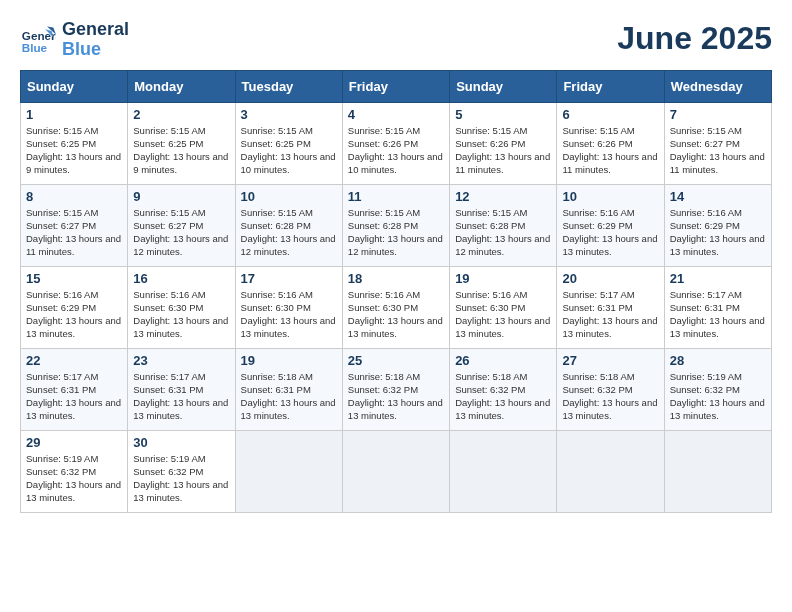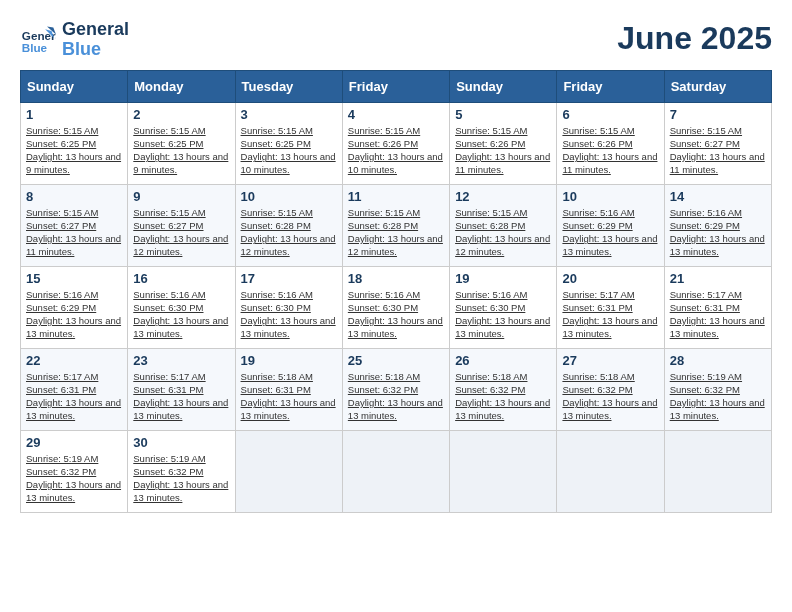--- a/index.html
+++ b/index.html
@@ -75,21 +75,20 @@
       font-size: 13px;
       font-weight: bold;
       color: #1a3a5c;
       display: block;
       margin-bottom: 2px;
     }
     .day-info {
       font-size: 9.5px;
       color: #333;
       line-height: 1.4;
-      text-decoration: underline;
     }
     .empty-cell {
       background: #eef2f7 !important;
     }
     .week-row td {
       height: 82px;
     }
   </style>
 </head>
 <body>
@@ -116,21 +115,21 @@
 
 <table class="calendar">
   <thead>
     <tr>
       <th>Sunday</th>
       <th>Monday</th>
       <th>Tuesday</th>
       <th>Friday</th>
       <th>Sunday</th>
       <th>Friday</th>
-      <th>Saturday</th>
+      <th>Wednesday</th>
     </tr>
   </thead>
   <tbody>
 
     <tr class="week-row">
       <td>
         <span class="day-num">1</span>
         <div class="day-info">
           Sunrise: 5:15 AM<br>Sunset: 6:25 PM<br>Daylight: 13 hours and 9 minutes.
         </div>

